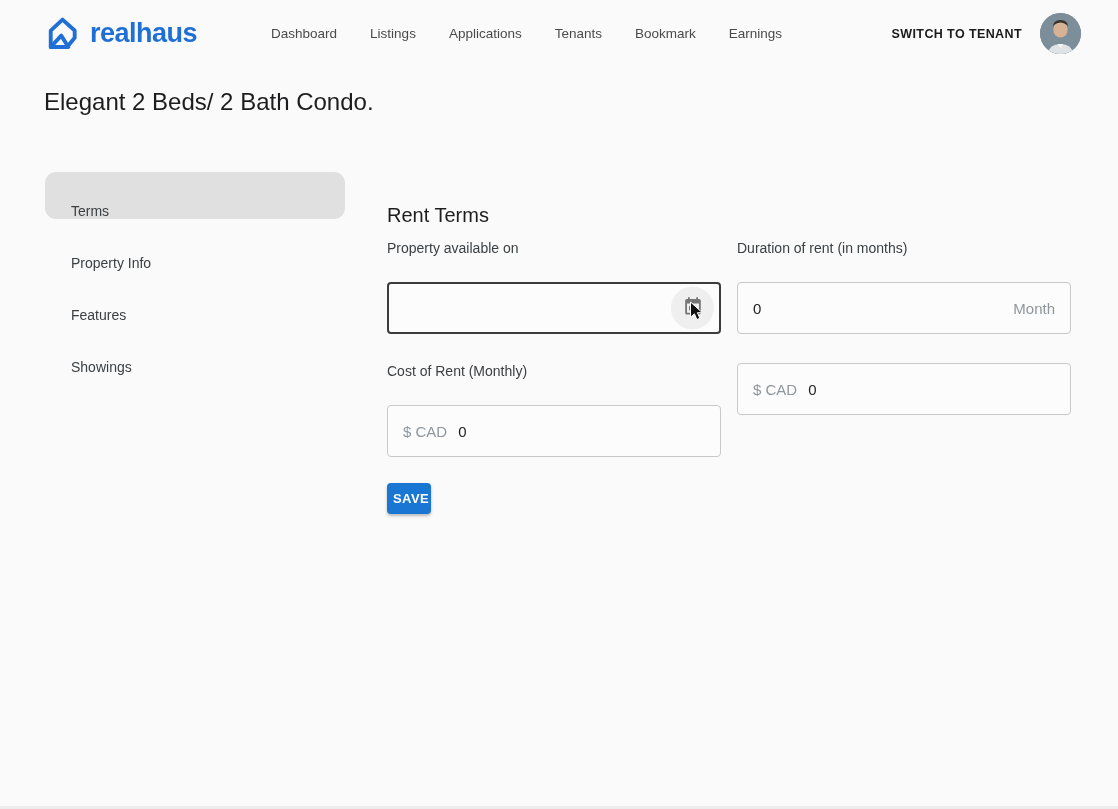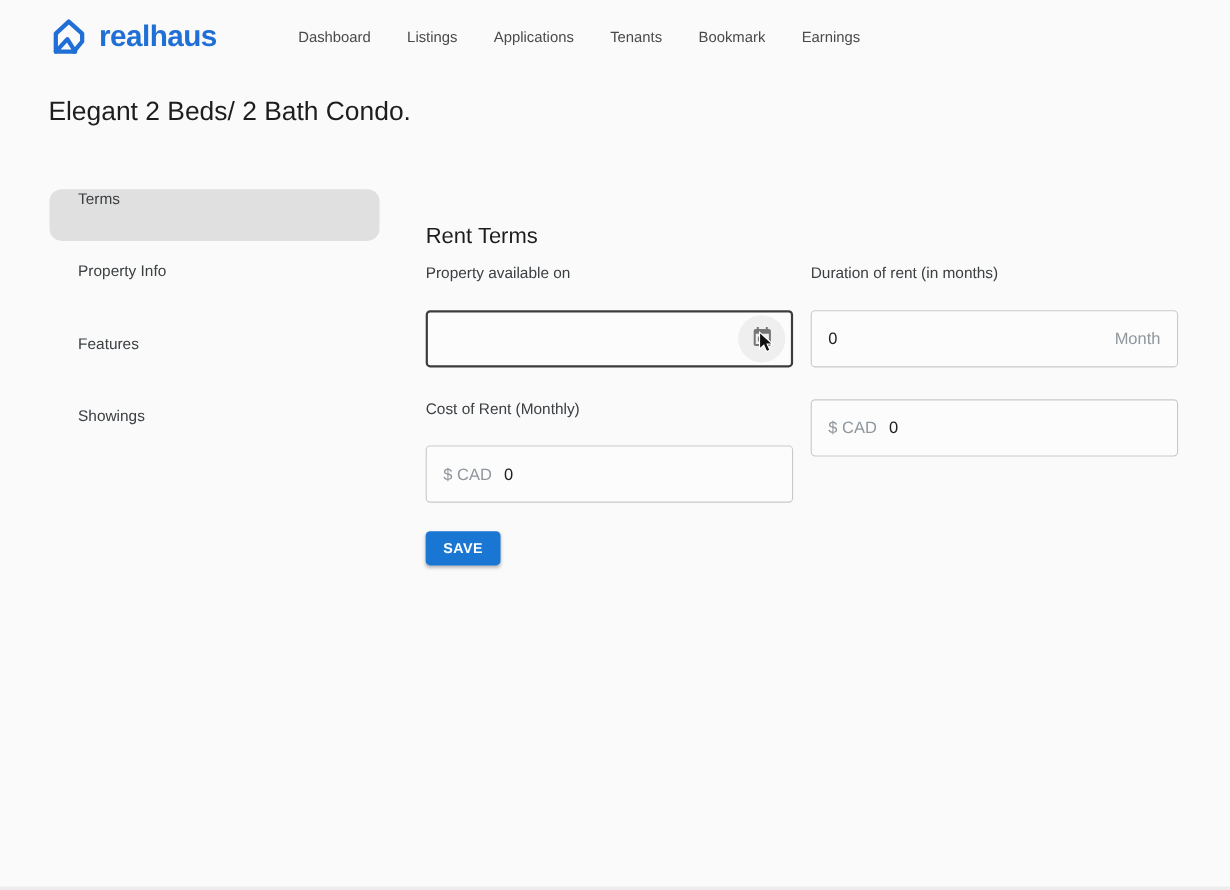--- a/index.html
+++ b/index.html
@@ -41,23 +41,23 @@
   .page-title {
     margin:21px 0 0 44px;
     font-size:24px; font-weight:500; line-height:28px; color:#1d1d1f;
   }
 
   
   .main { display:flex; margin-top:45px; align-items:flex-start; }
 
   .sidebar { width:300px; margin-left:45px; flex-shrink:0; padding-top:11px; }
   .sidebar-item {
-    height:47px; display:flex; align-items:flex-start;
+    height:47px; display:flex; align-items:flex-end;
     padding-left:26px; font-size:14px; color:#3c4043;
-    cursor:pointer; margin-bottom:19px; border-radius:11px;
+    cursor:pointer; margin-bottom:5px; border-radius:11px;
   }
   .sidebar-item.active { background:#e0e0e0; }
 
   .content { margin-left:42px;margin-top:43px; }
   .content-heading { margin:0 0 13px 0; font-size:20px; font-weight:500; color:#1d1d1f; }
 
   .fields {
     display:grid;
     grid-template-columns:334px 334px;
     column-gap:16px; row-gap:29px;
@@ -83,21 +83,21 @@
     background:#efefef; border:none; cursor:pointer;
     display:flex; align-items:center; justify-content:center; padding:0;
   }
   .cal-btn svg { width:20px; height:20px; fill:#757575; }
   .cursor-icon {
     position:absolute; right:15px; bottom:10px; width:15px; height:21px;
     pointer-events:none;
   }
 
   .save-btn {
-    margin-top:26px; width:68px; height:31px;
+    margin-top:26px; width:44px; height:31px;
     background:#1976d2; color:#ffffff;
     border:none; border-radius:4px;
     font-family:inherit; font-size:13px; font-weight:bold; letter-spacing:0.4px;
     box-shadow:0 2px 3px rgba(0,0,0,0.25);
     cursor:pointer;
   }
 
   .bottom-line {
     position:absolute; left:0; right:0; bottom:0; height:3px; background:#ececec;
   }
@@ -118,20 +118,32 @@
 
   <div class="nav">
     <span class="nav-item">Dashboard</span>
     <span class="nav-item">Listings</span>
     <span class="nav-item">Applications</span>
     <span class="nav-item">Tenants</span>
     <span class="nav-item">Bookmark</span>
     <span class="nav-item">Earnings</span>
   </div>
 
+  <div class="header-right">
+    <button class="switch-btn">SWITCH TO TENANT</button>
+    <div class="avatar">
+      <svg viewBox="0 0 41 41">
+        <rect width="41" height="41" fill="#7d8e9b"></rect>
+        <ellipse cx="20.5" cy="16.5" rx="7.2" ry="8" fill="#d7b294"></ellipse>
+        <path d="M13 14 Q13 7 20.5 7 Q28 7 28 14 L27 12 Q24 9.5 20.5 9.5 Q17 9.5 14 12 Z" fill="#3a332e"></path>
+        <path d="M8 41 Q9 31 20.5 31 Q32 31 33 41 Z" fill="#dfe3e6"></path>
+        <path d="M17.5 31 L20.5 35 L23.5 31 Z" fill="#f4f6f7"></path>
+      </svg>
+    </div>
+  </div>
 </div>
 
 <h1 class="page-title">Elegant 2 Beds/ 2 Bath Condo.</h1>
 
 <div class="main">
 
   <div class="sidebar">
     <div class="sidebar-item active">
       <span>Terms</span>
     </div>

